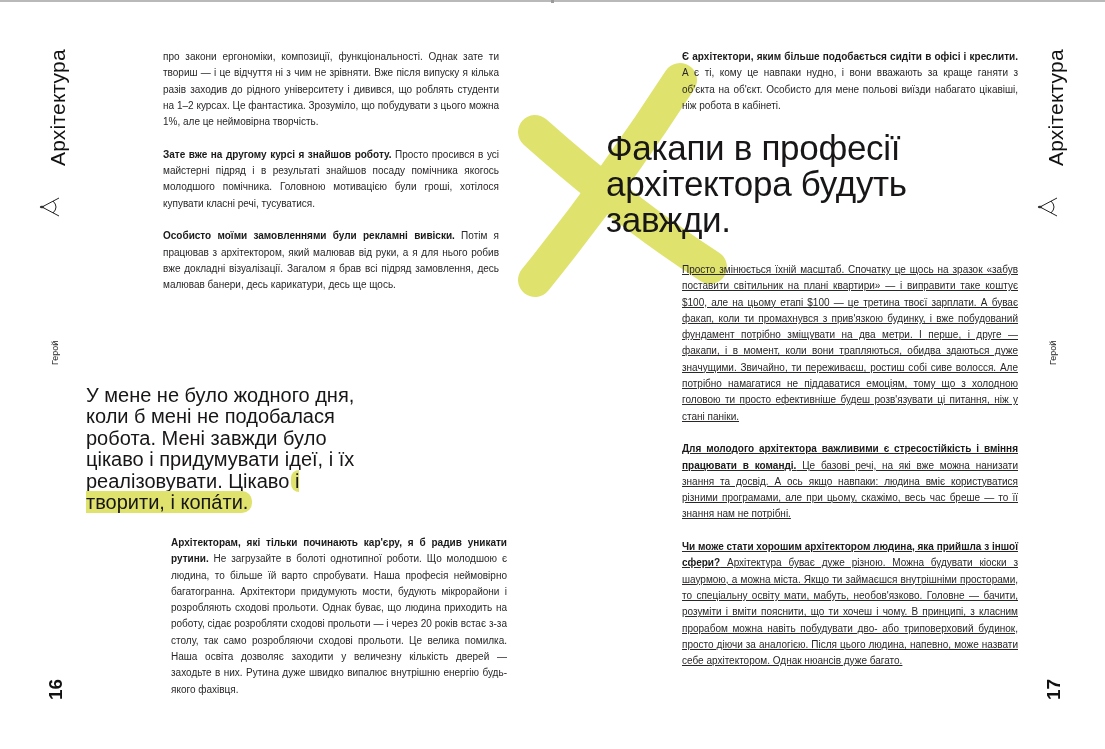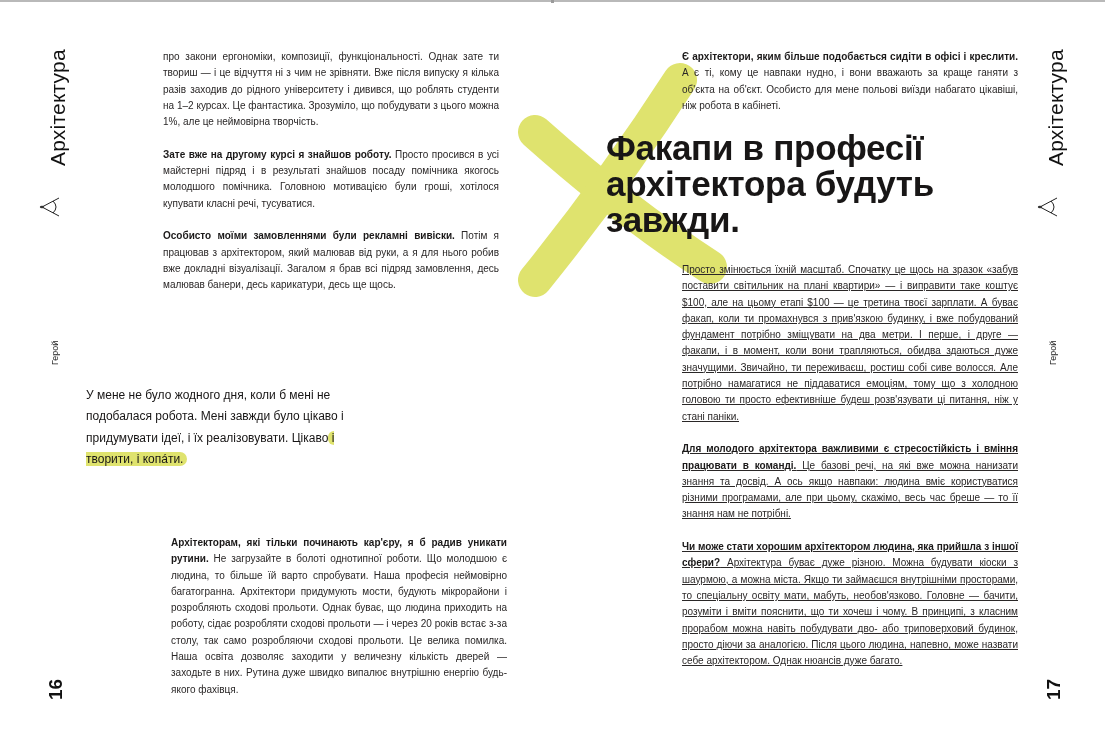--- a/index.html
+++ b/index.html
@@ -26,30 +26,30 @@
   }
   .compass { position: absolute; width: 26px; height: 24px; }
 
   
   .col { position: absolute; font-size: 10px; line-height: 16.3px; color: #2a2727; text-align: justify; }
   .col p { margin-bottom: 16.3px; }
   .col b { font-weight: bold; color: #1b1919; }
 
   .pullquote {
     position: absolute; left: 86px; top: 383px; width: 290px;
-    font-size: 12px; line-height: 21.4px; font-weight: normal; color: #171515;
+    font-size: 20px; line-height: 21.4px; font-weight: normal; color: #171515;
   }
   .pullquote .hl {
     background: #dfe36e; border-radius: 10px; padding: 0 4px 0 2px; margin-left: -4px;
     padding-left: 4px;
   }
 
   .headline {
     position: absolute; left: 606px; top: 128px; width: 360px;
-    font-size: 35px; line-height: 36px; font-weight: bold; color: #181616; letter-spacing: -0.3px;
+    font-size: 35px; line-height: 36px; font-weight: normal; color: #181616; letter-spacing: -0.3px;
     z-index: 2;
   }
   .x-mark { position: absolute; left: 500px; top: 60px; width: 240px; height: 240px; z-index: 1; }
   .col, .pullquote { z-index: 2; }
 </style>
 </head>
 <body>
 
 <div class="topbar"></div>
 <div class="gutter-mark"></div>

